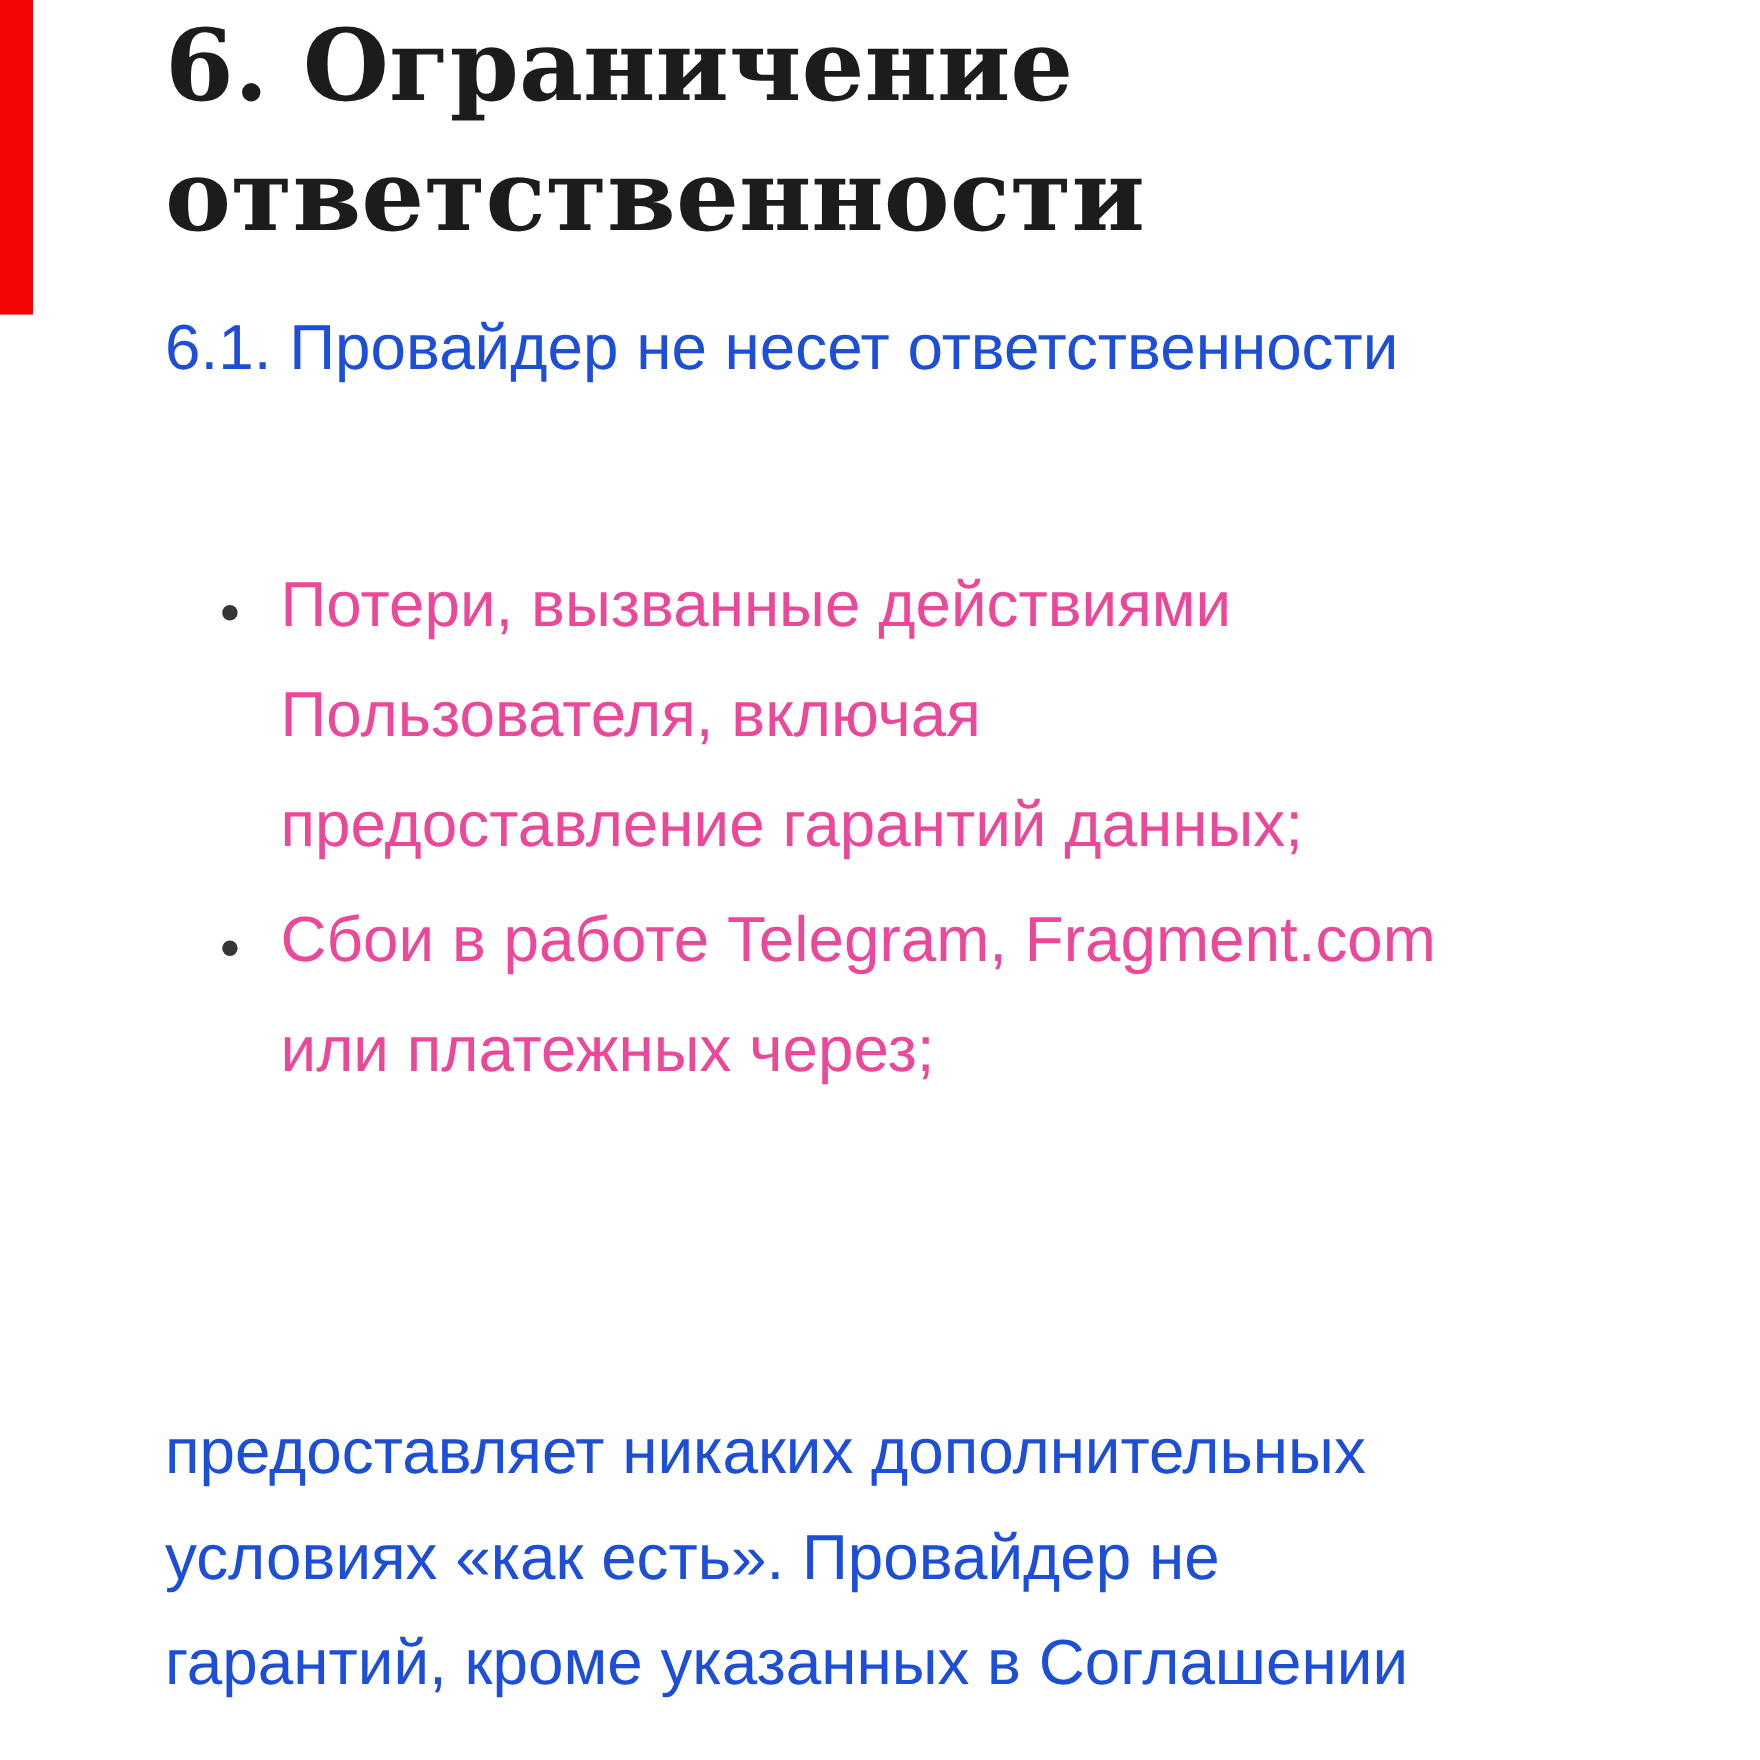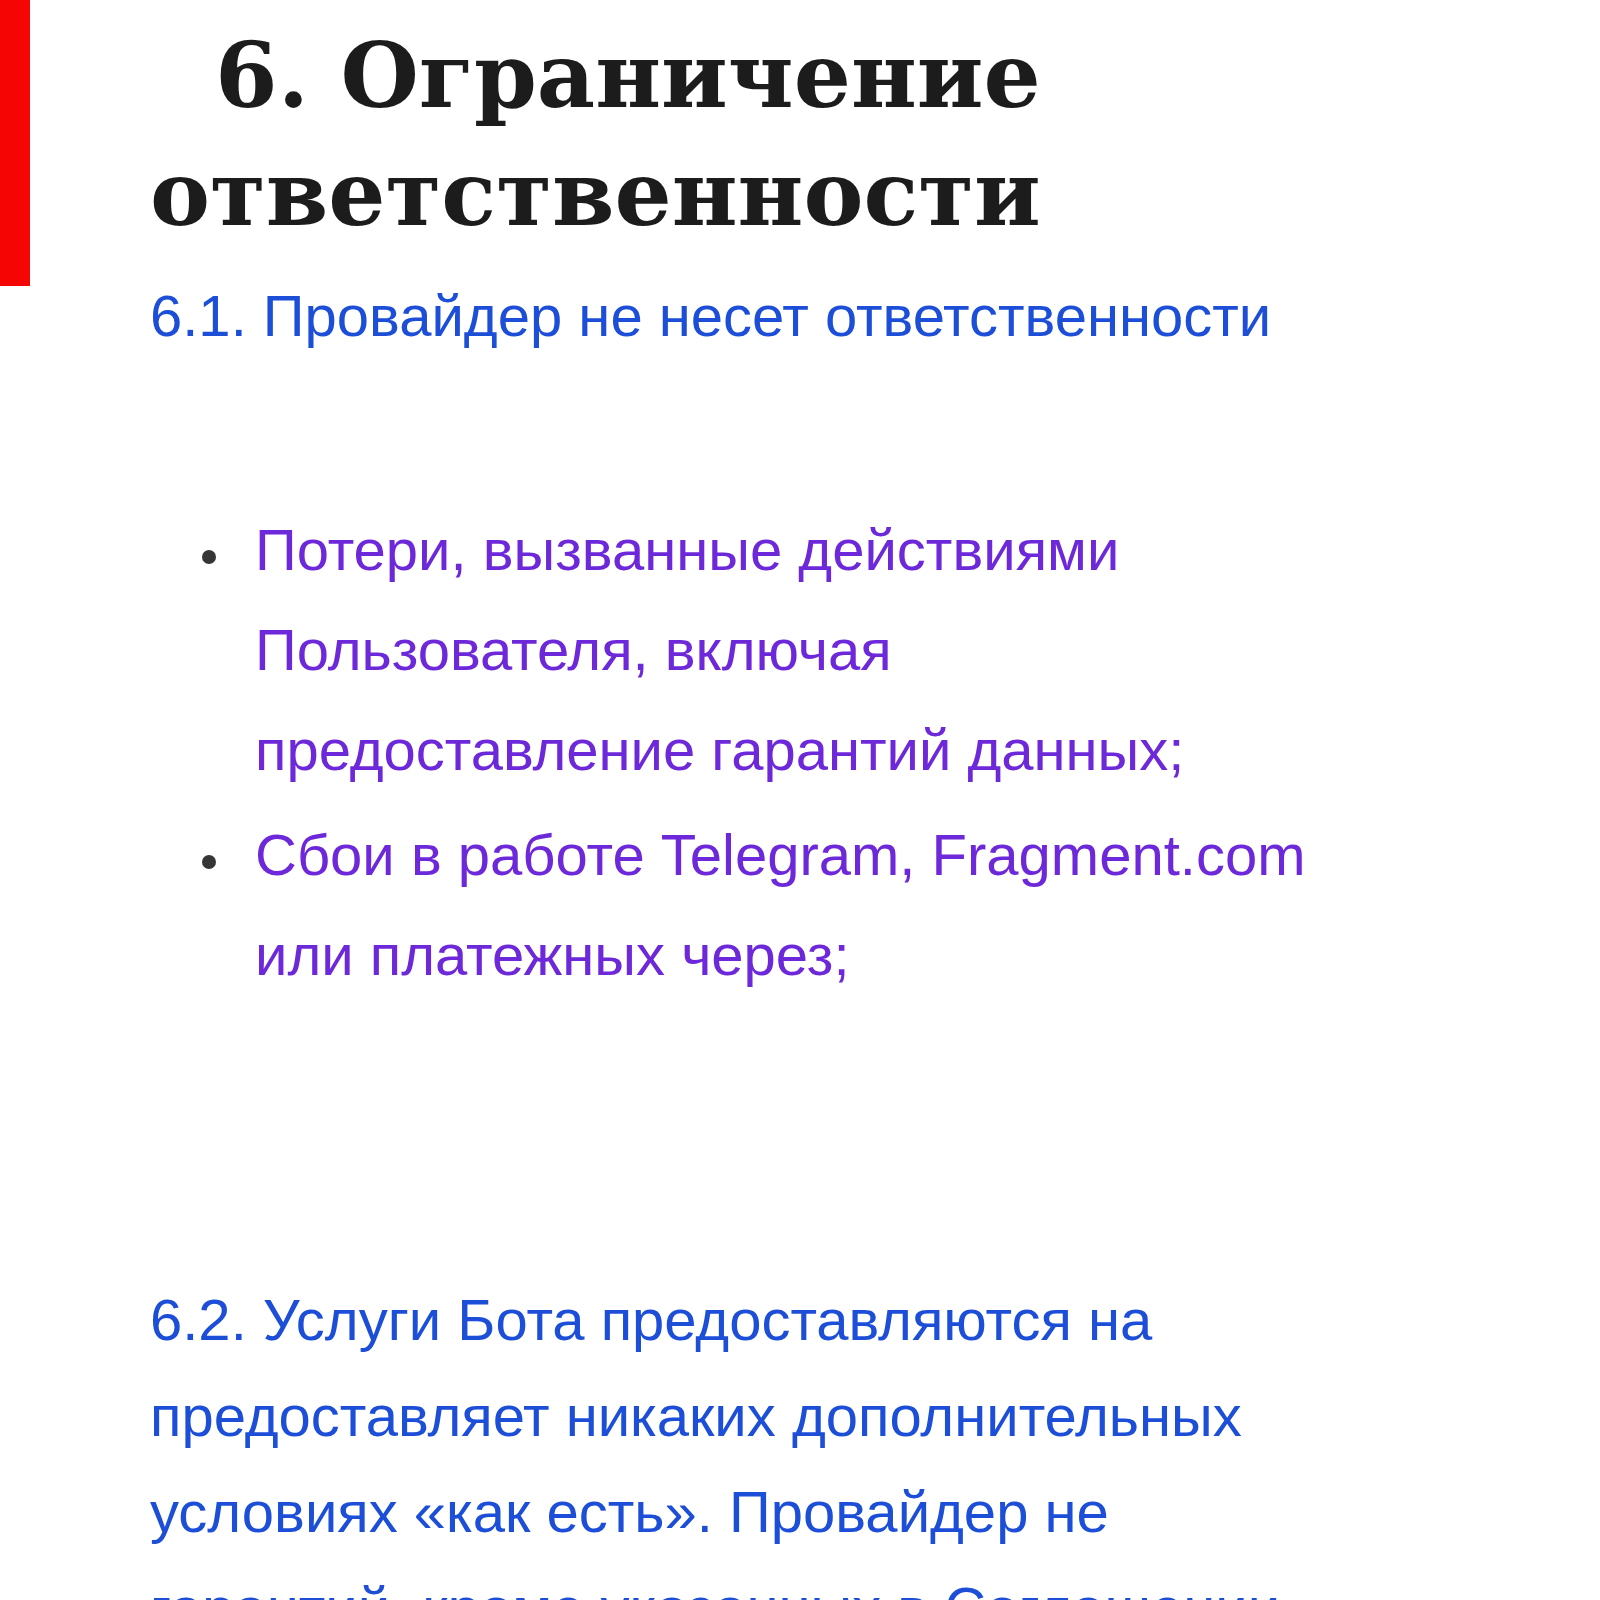--- a/index.html
+++ b/index.html
@@ -21,50 +21,49 @@
   .content {
     position: absolute;
     left: 150px;
     top: 0;
     width: 1310px;
     height: 1600px;
   }
   .line { display: block; }
   .heading {
     position: absolute;
-    top: 16px;
+    top: 1px;
     left: 0;
     margin: 0;
     font-family: "DejaVu Serif", serif;
     font-weight: bold;
     font-size: 90px;
     line-height: 118px;
     color: #1c1c1c;
-    text-align: right;
   }
   .para {
     position: absolute;
     left: 0;
     margin: 0;
     font-size: 58px;
     line-height: 96px;
     color: #1d4ed8;
   }
   .para-61 { top: 268px; }
   .para-62 { top: 1272px; }
   .bullet-list {
     position: absolute;
     top: 500px;
     left: 0;
     margin: 0;
     padding: 0;
     list-style: none;
     font-size: 58px;
     line-height: 100px;
-    color: #6d28d9;
+    color: #ec4899;
   }
   .bullet-item {
     position: relative;
     padding-left: 105px;
     margin: 0 0 5px 0;
   }
   .bullet-item .dot {
     position: absolute;
     left: 52px;
     top: 50px;
@@ -99,20 +98,19 @@
         <span class="line">предоставление гарантий данных;</span>
       </li>
       <li class="bullet-item">
         <span class="dot"></span>
         <span class="line">Сбои в работе Telegram, Fragment.com</span>
         <span class="line">или платежных через;</span>
       </li>
     </ul>
 
     <p class="para para-62">
-      <span class="line">6.2. Услуги Бота предоставляются на</span>
       <span class="line">предоставляет никаких дополнительных</span>
       <span class="line">условиях «как есть». Провайдер не</span>
       <span class="line">гарантий, кроме указанных в Соглашении</span>
     </p>
 
   </div>
 </div>
 
 </body></html>

